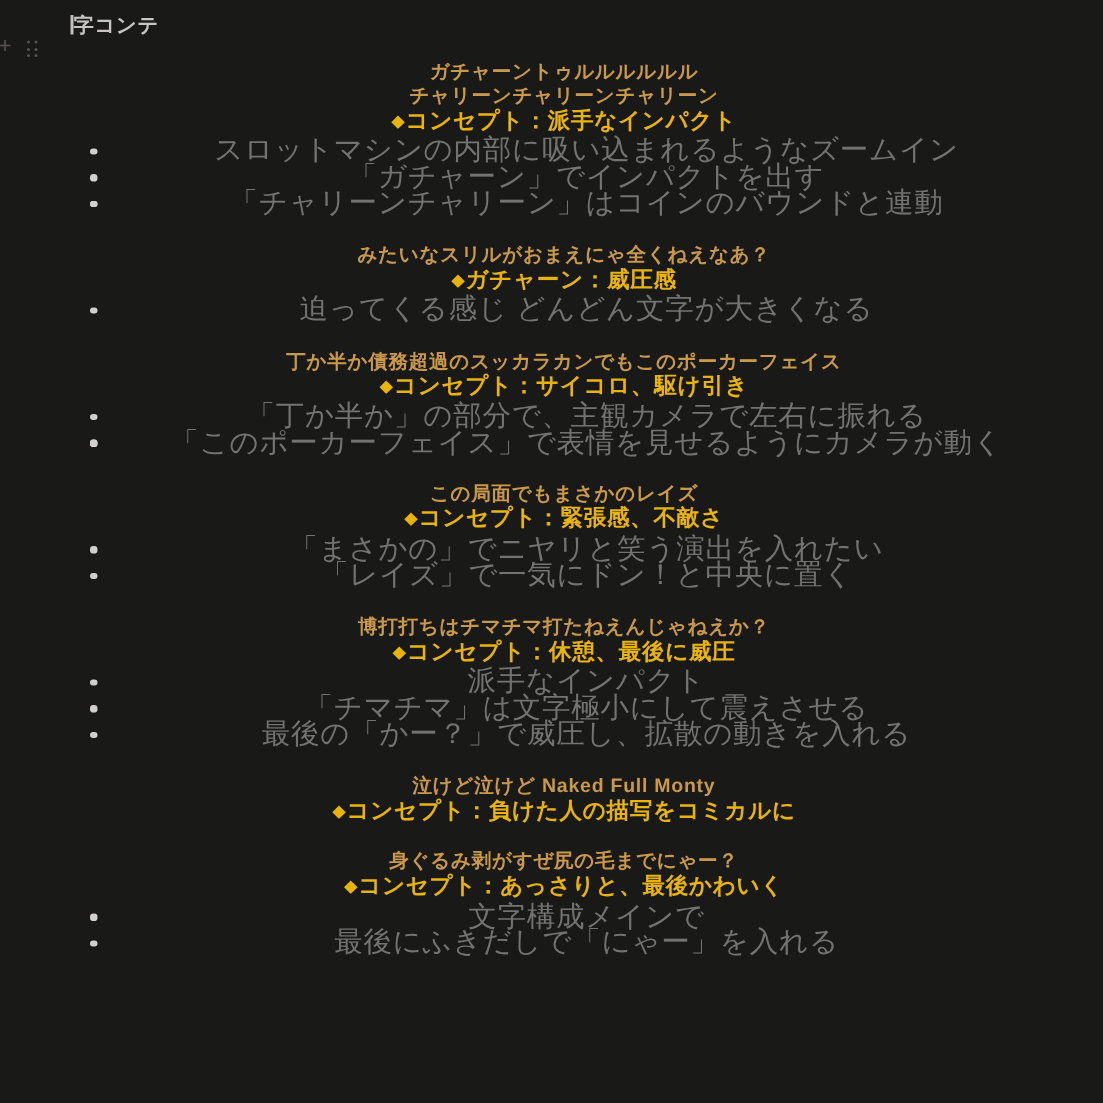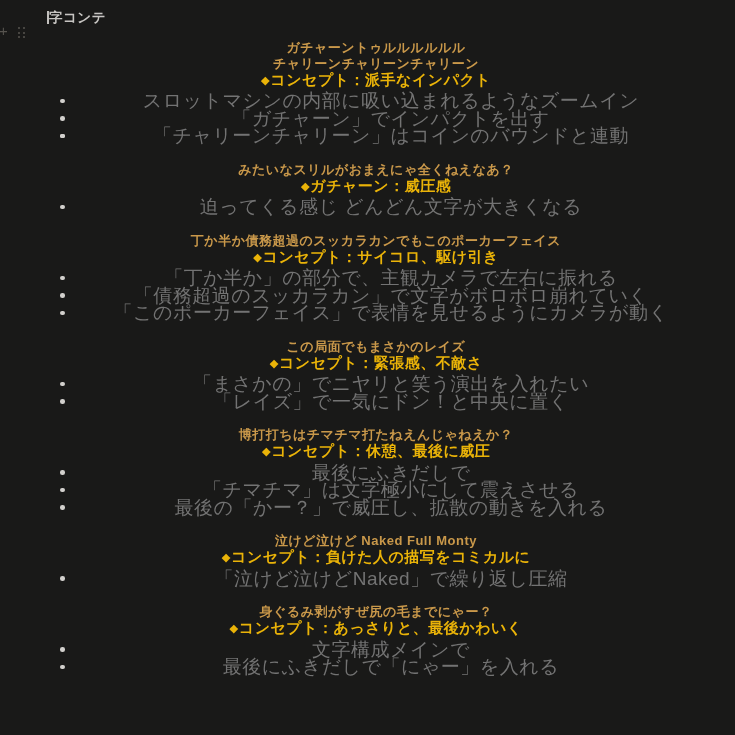--- a/index.html
+++ b/index.html
@@ -173,21 +173,21 @@
           </ul>
   </section>
 
   <section class="section">
     <div class="lyrics">
             <div class="lyric">丁か半か債務超過のスッカラカンでもこのポーカーフェイス</div>
           </div>
     <div class="concept">◆コンセプト：サイコロ、駆け引き</div>
     <ul class="bullets">
             <li class="bullet"><span class="dot"></span><span>「丁か半か」の部分で、主観カメラで左右に振れる</span></li>
-            <li class="bullet"><span class="dot"></span><span>「債務超過のスッカラカン」で文字がボロボロ崩れていく</span></li>
+            <li class="bullet"><span class="dot"></span></li>
             <li class="bullet"><span class="dot"></span><span>「このポーカーフェイス」で表情を見せるようにカメラが動く</span></li>
           </ul>
   </section>
 
   <section class="section">
     <div class="lyrics">
             <div class="lyric">この局面でもまさかのレイズ</div>
           </div>
     <div class="concept">◆コンセプト：緊張感、不敵さ</div>
     <ul class="bullets">
@@ -195,34 +195,31 @@
             <li class="bullet"><span class="dot"></span><span>「レイズ」で一気にドン！と中央に置く</span></li>
           </ul>
   </section>
 
   <section class="section">
     <div class="lyrics">
             <div class="lyric">博打打ちはチマチマ打たねえんじゃねえか？</div>
           </div>
     <div class="concept">◆コンセプト：休憩、最後に威圧</div>
     <ul class="bullets">
-            <li class="bullet"><span class="dot"></span><span>最後にふきだしで</span></li>
+            <li class="bullet"><span class="dot"></span><span>派手なインパクト</span></li>
             <li class="bullet"><span class="dot"></span><span>「チマチマ」は文字極小にして震えさせる</span></li>
             <li class="bullet"><span class="dot"></span><span>最後の「かー？」で威圧し、拡散の動きを入れる</span></li>
           </ul>
   </section>
 
   <section class="section">
     <div class="lyrics">
             <div class="lyric">泣けど泣けど Naked Full Monty</div>
           </div>
     <div class="concept">◆コンセプト：負けた人の描写をコミカルに</div>
-    <ul class="bullets">
-            <li class="bullet"><span class="dot"></span><span>「泣けど泣けどNaked」で繰り返し圧縮</span></li>
-          </ul>
   </section>
 
   <section class="section">
     <div class="lyrics">
             <div class="lyric">身ぐるみ剥がすぜ尻の毛までにゃー？</div>
           </div>
     <div class="concept">◆コンセプト：あっさりと、最後かわいく</div>
     <ul class="bullets">
             <li class="bullet"><span class="dot"></span><span>文字構成メインで</span></li>
             <li class="bullet"><span class="dot"></span><span>最後にふきだしで「にゃー」を入れる</span></li>

